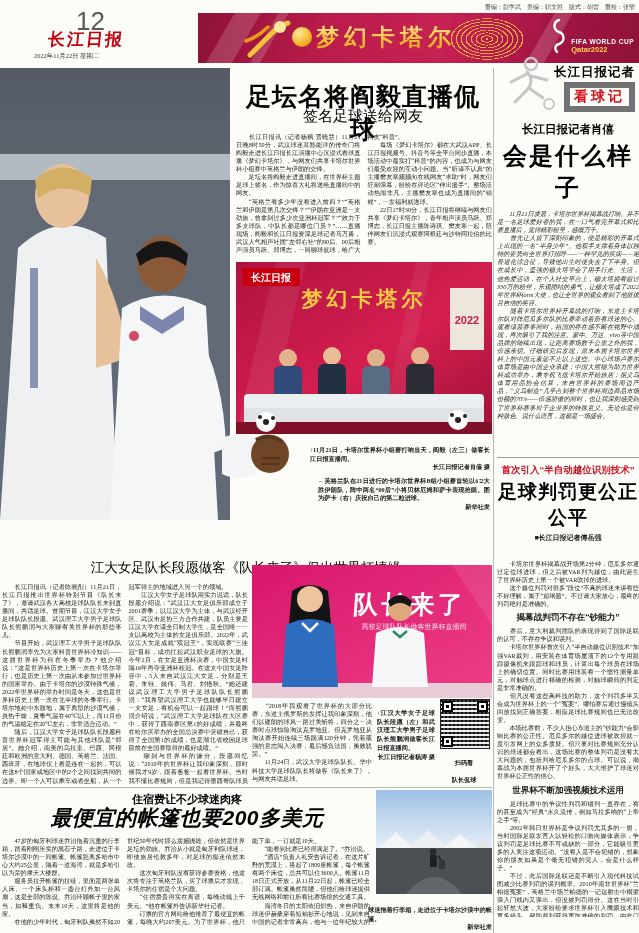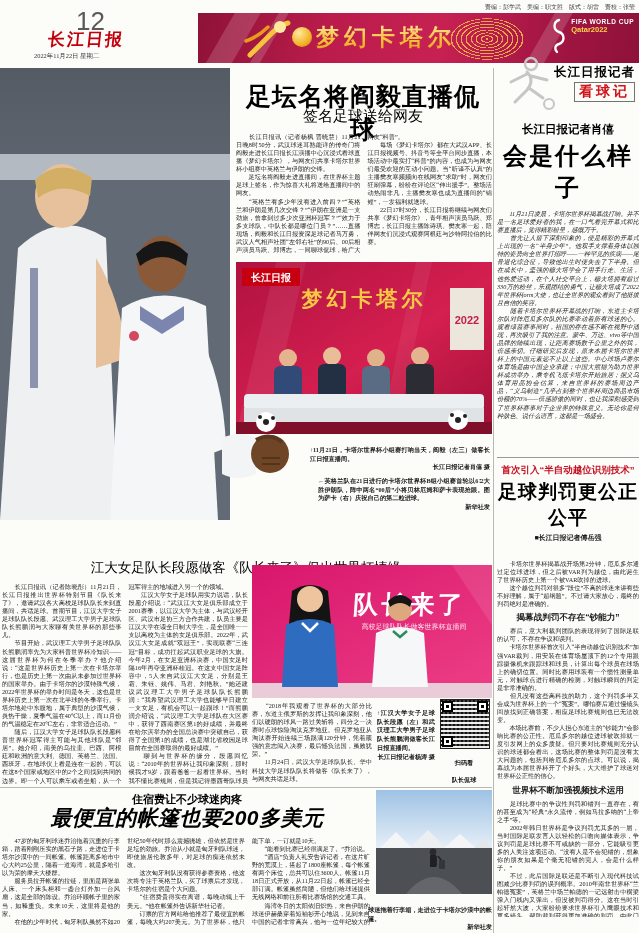--- a/index.html
+++ b/index.html
@@ -14,31 +14,31 @@
   .col3{column-count:3;column-gap:7px;}
   .ctr{text-align:center;}
   
   #banner{left:198px;top:13px;width:441px;height:50px;overflow:hidden;
     background:linear-gradient(100deg,#8e1238 0%,#bb1c4b 30%,#c62152 55%,#a21543 80%,#8e1238 100%);}
   .streak{position:absolute;background:rgba(255,255,255,.16);transform:skewX(-30deg);}
   #banner-title{position:absolute;left:118px;top:9px;font-size:23px;letter-spacing:5px;
     background:linear-gradient(#ffe9a0,#f6c33c 55%,#e89a18);-webkit-background-clip:text;background-clip:text;color:transparent;}
   #stadium{position:absolute;left:252px;top:5px;width:74px;height:42px;border-radius:50%;
     background:repeating-radial-gradient(ellipse at center,#f3bf45 0 1.5px,rgba(243,191,69,0) 1.5px 5px);opacity:.85;}
-  #fifa{position:absolute;right:5px;top:5px;display:flex;align-items:flex-start;gap:4px;}
+  #fifa{position:absolute;right:5px;top:5px;display:flex;align-items:flex-end;gap:4px;}
   #fifa .t1{font-size:6.5px;color:#fff;letter-spacing:.5px;}
   #fifa .t2{font-size:7.5px;color:#ffd24a;}
   .ball-gold{position:absolute;left:94px;top:14px;width:20px;height:20px;border-radius:50%;
     background:radial-gradient(circle at 35% 30%,#ffe9a0,#f2b327 60%,#c97d10);}
   
   #rightcol{left:497px;top:52px;width:142px;height:865px;overflow:hidden;}
   .divider-v{left:493px;top:68px;width:1px;height:865px;background:#b9b9b4;}
   .subhead{font-family:"Liberation Sans","DejaVu Sans",sans-serif;font-weight:bold;font-size:8.6px;text-align:center;margin:4px 0 3px;}
   .it{font-style:italic;}
-  .redbox{border:1px solid #737373;color:#d0121b;padding:0 4px;display:inline-block;}
+  .redbox{border:6px solid #737373;color:#d0121b;padding:0 4px;display:inline-block;}
   
   #qr{left:440px;top:699px;width:48px;height:48px;position:absolute;border:1px solid #222;
     background:repeating-linear-gradient(0deg,rgba(255,255,255,.92) 0 2px,transparent 2px 4px),
                repeating-linear-gradient(90deg,#111 0 2px,#444 2px 4px);}
   .fp{position:absolute;width:11px;height:11px;border:2px solid #000;background:#fff;box-sizing:border-box;}
   .fp::after{content:"";position:absolute;left:2px;top:2px;width:3px;height:3px;background:#000;}
 </style>
 </head>
 <body>
 

